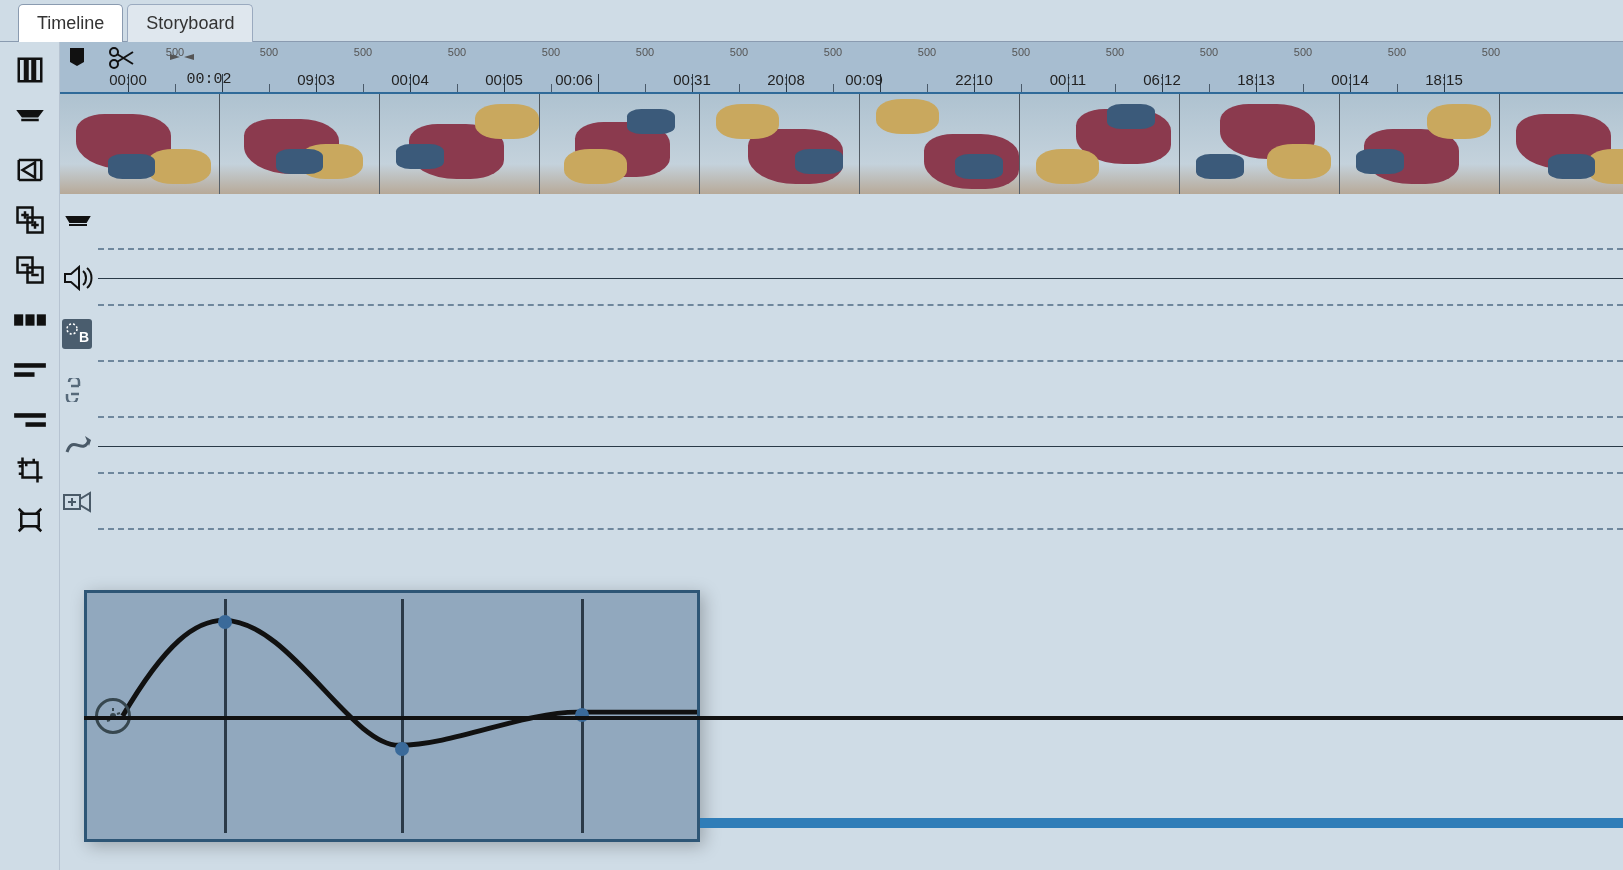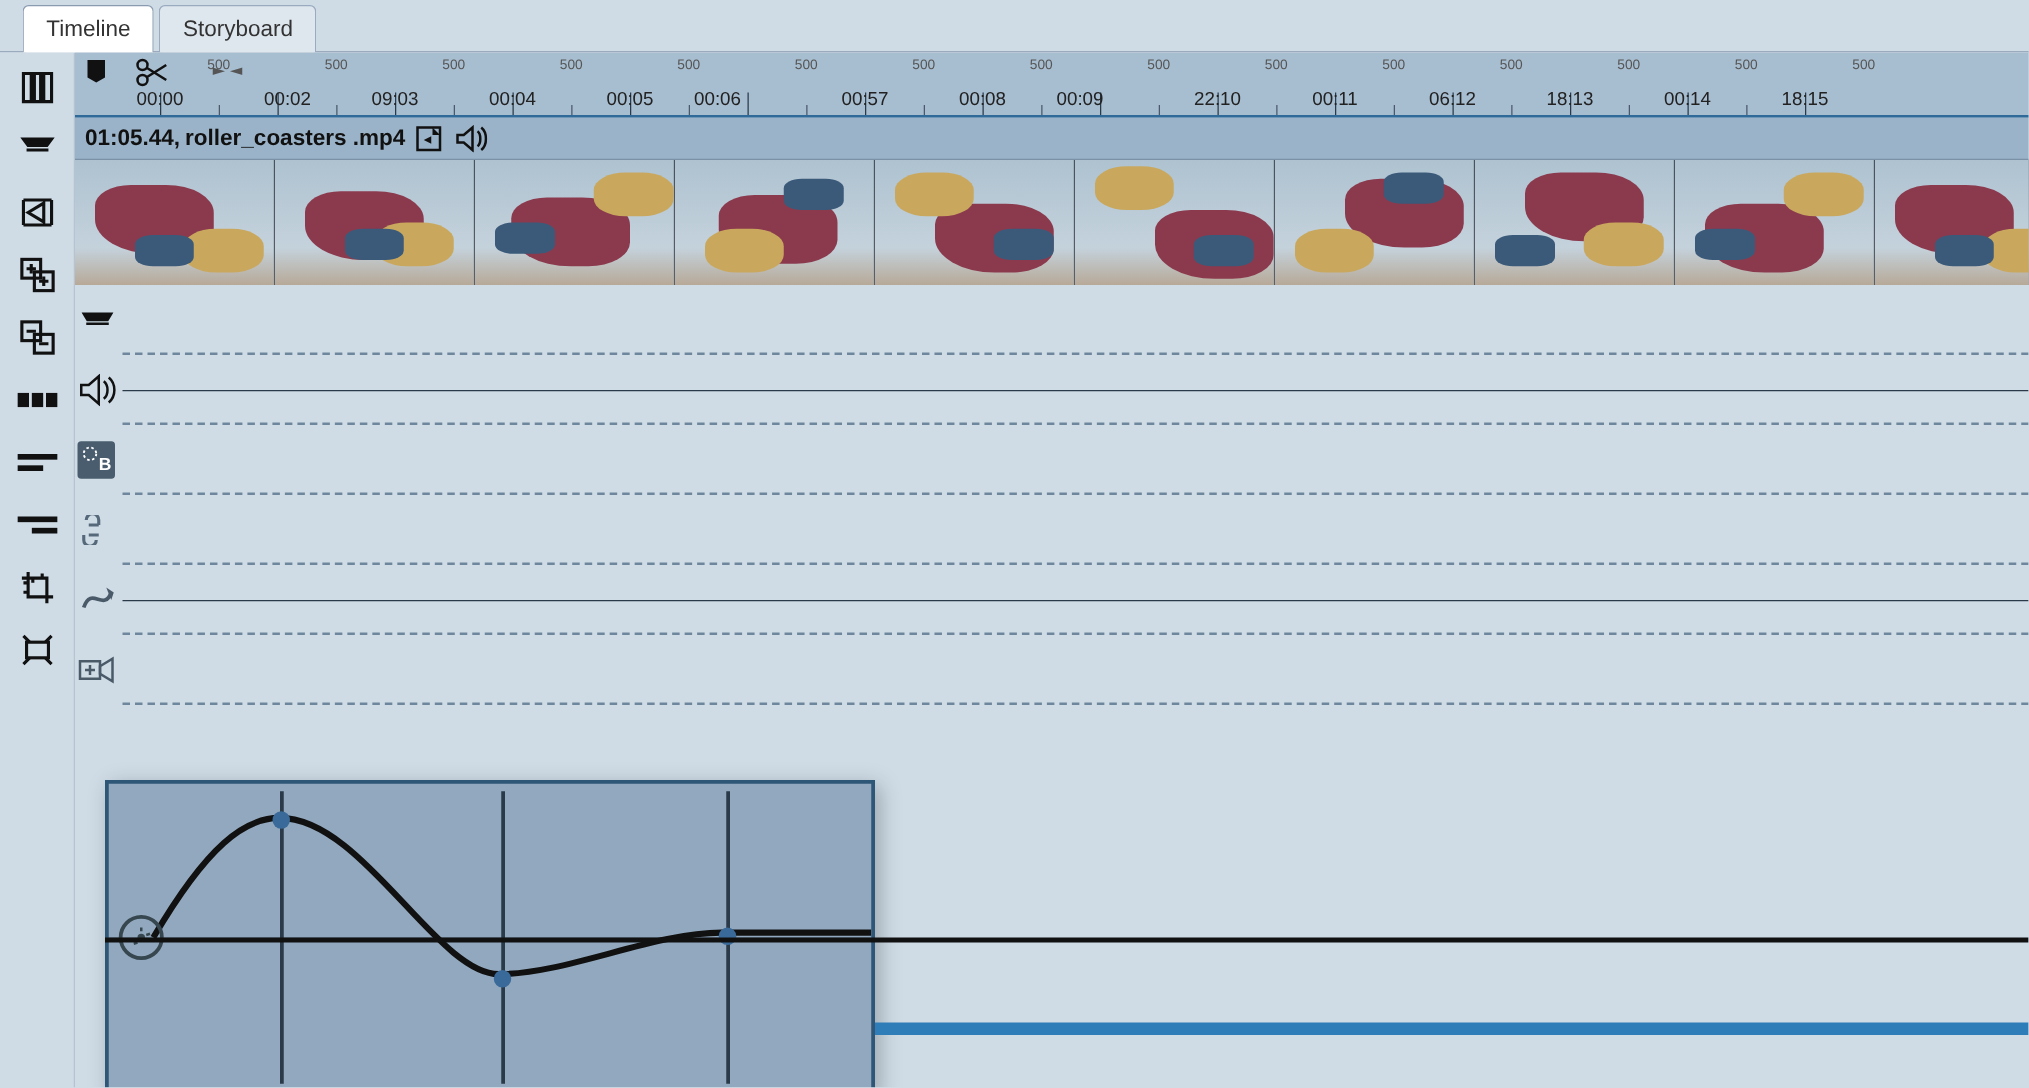--- a/index.html
+++ b/index.html
@@ -337,45 +337,45 @@
     <div class="ruler-wrap">
       <div class="ruler-corner">
         <svg width="22" height="32" viewBox="0 0 22 32">
             <path d="M2 2h14v14l-7 4-7-4z" fill="#111"></path>
           </svg>
       </div>
       <div class="ruler" id="ruler">
           <div class="ruler-tick major" style="left: 30px;"></div>
           <div class="ruler-label" style="left: 30px; margin-top: 32px;">00:00</div>
           <div class="ruler-tick major" style="left: 124px;"></div>
-          <div class="ruler-label" style="left: 132px;">00:02</div>
+          <div class="ruler-label" style="left: 111px; font-family: Liberation Mono, monospace;">00:02</div>
           <div class="ruler-sublabel" style="left: 77px;">500</div>
           <div class="ruler-tick minor" style="left: 77px;"></div>
           <div class="ruler-tick major" style="left: 218px;"></div>
           <div class="ruler-label" style="left: 218px;">09:03</div>
           <div class="ruler-sublabel" style="left: 171px;">500</div>
           <div class="ruler-tick minor" style="left: 171px;"></div>
           <div class="ruler-tick major" style="left: 312px;"></div>
           <div class="ruler-label" style="left: 312px;">00:04</div>
           <div class="ruler-sublabel" style="left: 265px;">500</div>
           <div class="ruler-tick minor" style="left: 265px;"></div>
           <div class="ruler-tick major" style="left: 406px;"></div>
           <div class="ruler-label" style="left: 406px;">00:05</div>
           <div class="ruler-sublabel" style="left: 359px;">500</div>
           <div class="ruler-tick minor" style="left: 359px;"></div>
           <div class="ruler-tick major" style="left: 500px;"></div>
           <div class="ruler-label" style="left: 476px;">00:06</div>
           <div class="ruler-sublabel" style="left: 453px;">500</div>
           <div class="ruler-tick minor" style="left: 453px;"></div>
           <div class="ruler-tick major" style="left: 594px;"></div>
-          <div class="ruler-label" style="left: 594px;">00:57</div>
+          <div class="ruler-label" style="left: 594px;">00:31</div>
           <div class="ruler-sublabel" style="left: 547px;">500</div>
           <div class="ruler-tick minor" style="left: 547px;"></div>
           <div class="ruler-tick major" style="left: 688px;"></div>
-          <div class="ruler-label" style="left: 688px;">00:08</div>
+          <div class="ruler-label" style="left: 688px;">20:08</div>
           <div class="ruler-sublabel" style="left: 641px;">500</div>
           <div class="ruler-tick minor" style="left: 641px;"></div>
           <div class="ruler-tick major" style="left: 782px;"></div>
           <div class="ruler-label" style="left: 766px;">00:09</div>
           <div class="ruler-sublabel" style="left: 735px;">500</div>
           <div class="ruler-tick minor" style="left: 735px;"></div>
           <div class="ruler-tick major" style="left: 876px;"></div>
           <div class="ruler-label" style="left: 876px;">22:10</div>
           <div class="ruler-sublabel" style="left: 829px;">500</div>
           <div class="ruler-tick minor" style="left: 829px;"></div>
@@ -408,33 +408,20 @@
             <path d="M9 8l16 10M9 16l16-10" stroke="#111" stroke-width="2"></path>
           </svg>
       </div>
       <div class="marker-split">
         <svg width="24" height="22" viewBox="0 0 24 22">
             <path d="M12 0v22 M0 8l10 3-10 3z M24 8l-10 3 10 3z" fill="#555"></path>
           </svg>
       </div>
     </div>
 
-    <div class="clip-header">
-      <span class="duration">01:05.44,</span>
-      <span class="name">roller_coasters .mp4</span>
-      <svg width="24" height="22" viewBox="0 0 24 22">
-          <rect x="2" y="2" width="18" height="18" stroke="#111" stroke-width="2" fill="none"></rect>
-          <path d="M14 2l6 6h-6z" fill="#111"></path>
-          <path d="M7 12l6-3v6z" fill="#111"></path>
-        </svg>
-      <svg width="26" height="22" viewBox="0 0 26 22">
-          <path d="M2 8h5l7-6v18l-7-6H2z" stroke="#111" stroke-width="2" fill="none"></path>
-          <path d="M18 5c3 2 3 10 0 12 M21 2c5 4 5 14 0 18" stroke="#111" stroke-width="2" fill="none"></path>
-        </svg>
-    </div>
 
     <div class="thumb-strip" id="thumbs">
         <div class="thumb">
           <div class="sky"></div>
     <div class="blob" style="left:10%;top:20%"></div>
     <div class="blob2" style="left:55%;top:55%"></div>
     <div class="blob3" style="left:30%;top:60%"></div>
         </div>
         <div class="thumb">
           <div class="sky"></div>

